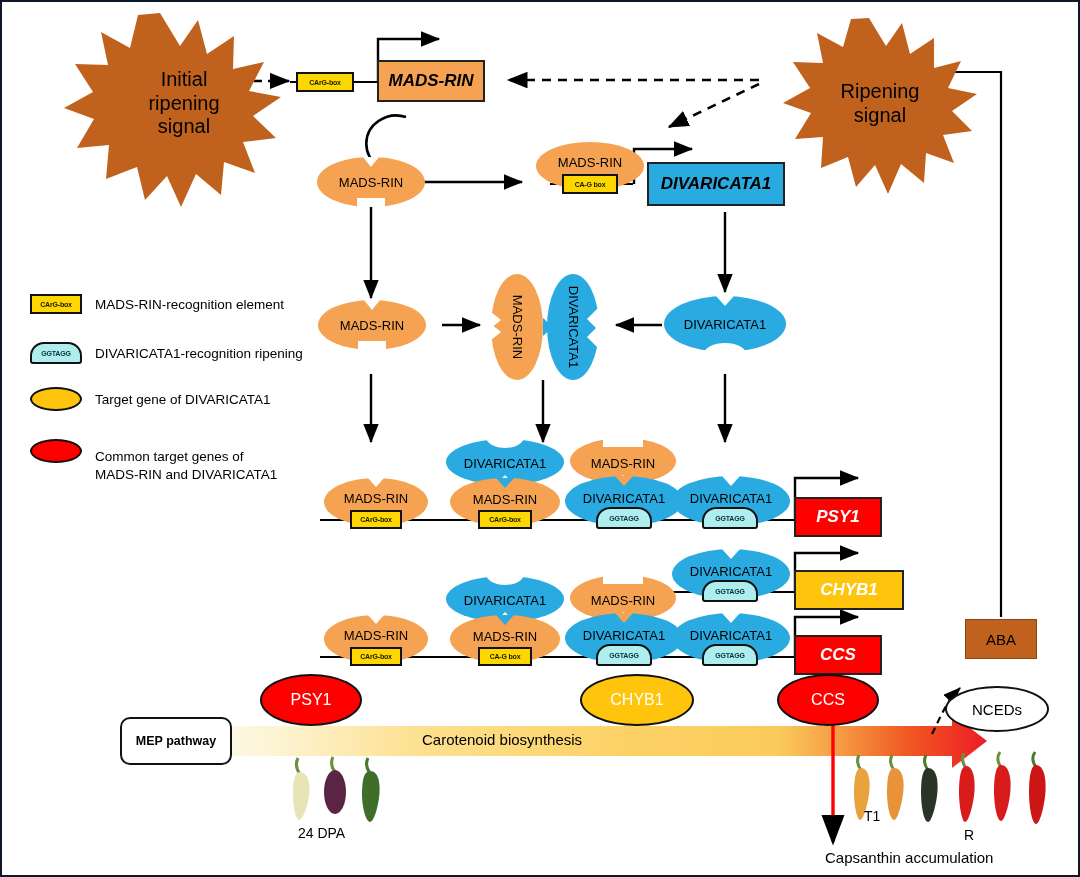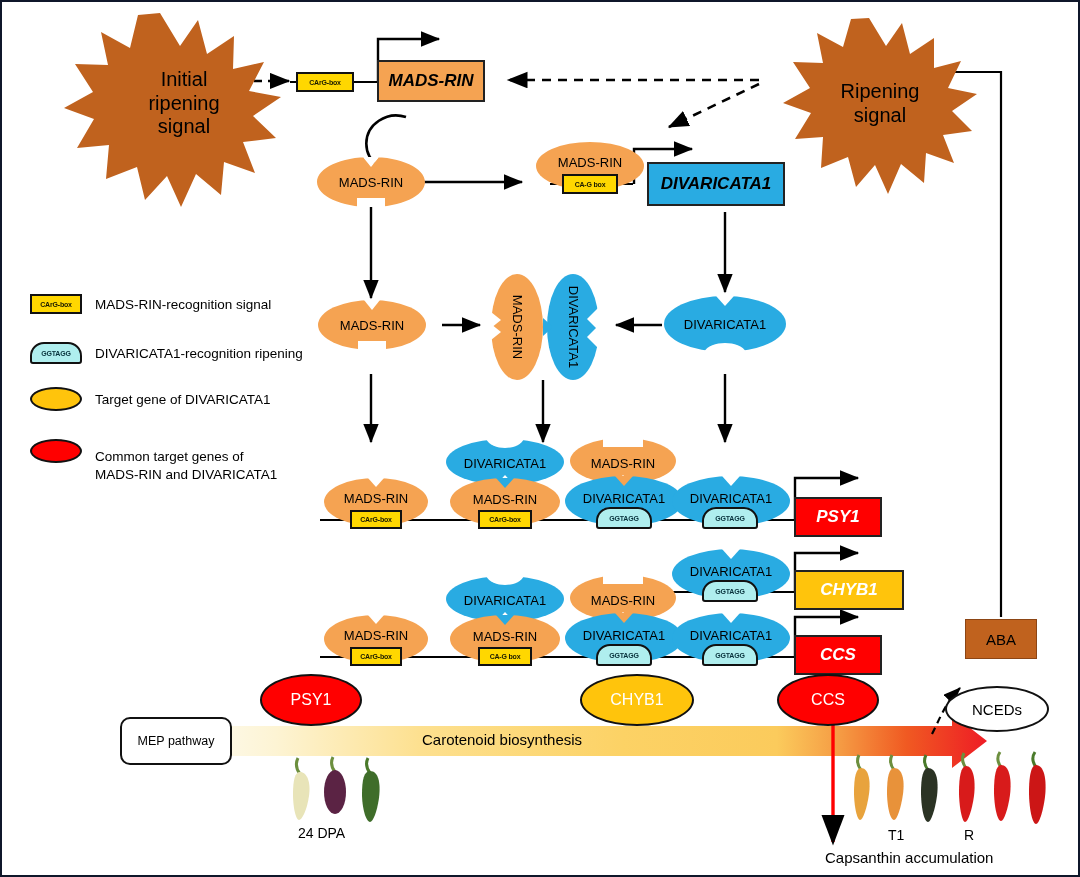--- a/index.html
+++ b/index.html
@@ -169,21 +169,21 @@
     <span>CA-G box</span>
   </div>
   <div class="genebox" style="left:645px;top:160px;width:138px;height:44px;background:#29ABE2;font-size:17px;">
     <span>DIVARICATA1</span>
   </div>
 
   <div class="carg" style="left:28px;top:292px;width:52px;height:20px;">
     <span>CArG-box</span>
   </div>
   <div class="leg-text" style="left:93px;top:294px;">
-    <span>MADS-RIN-recognition signal</span>
+    <span>MADS-RIN-recognition element</span>
   </div>
 
   <div class="ggt" style="left:28px;top:340px;width:52px;height:22px;">
     <span>GGTAGG</span>
   </div>
   <div class="leg-text" style="left:93px;top:343px;">
     <span>DIVARICATA1-recognition ripening</span>
   </div>
 
   <div style="position:absolute;left:28px;top:385px;width:52px;height:24px;
@@ -370,21 +370,21 @@
     <span style="margin-top:-6px;">DIVARICATA1</span>
   </div>
   <div class="ggt" style="left:700px;top:642px;width:56px;height:22px;">
     <span>GGTAGG</span>
   </div>
 
   <div class="genebox" style="left:792px;top:633px;width:88px;height:40px;background:#FF0000;color:#fff;font-size:17px;">
     <span>CCS</span>
   </div>
 
-  <div class="mep" style="left:118px;top:715px;width:108px;height:44px;">
+  <div class="mep" style="left:118px;top:715px;width:108px;height:44px;font-weight:bold;">
     <span>MEP pathway</span>
   </div>
 
   <div class="ell" style="left:258px;top:672px;width:98px;height:48px;background:#FF0000;">
     <span>PSY1</span>
   </div>
   <div class="ell" style="left:578px;top:672px;width:110px;height:48px;background:#FFC40C;">
     <span>CHYB1</span>
   </div>
   <div class="ell" style="left:775px;top:672px;width:98px;height:48px;background:#FF0000;">
@@ -425,21 +425,21 @@
     <path d="M14,16 C21,16 24,29 22,46 C20,60 16,72 13,72 C10,72 7,56 7,42 C7,27 9,16 14,16 Z" fill="#D81B1B"></path>
     <path d="M48,2 C44,8 46,13 49,17" stroke="#6c8f3e" stroke-width="3" fill="none"></path>
     <path d="M49,15 C57,15 60,28 58,45 C56,59 52,71 49,71 C45,71 42,55 42,41 C42,26 44,15 49,15 Z" fill="#D81B1B"></path>
     <path d="M83,2 C79,8 81,13 84,17" stroke="#4a7a2a" stroke-width="3" fill="none"></path>
     <path d="M84,15 C92,15 95,29 93,47 C91,62 87,74 84,74 C80,74 77,57 77,42 C77,27 79,15 84,15 Z" fill="#CC1616"></path>
   </svg>
 
   <div class="bot-lbl" style="left:296px;top:823px;">
     <span>24 DPA</span>
   </div>
-  <div class="bot-lbl" style="left:862px;top:825px;margin-left:24px;">
+  <div class="bot-lbl" style="left:862px;top:806px;">
     <span>T1</span>
   </div>
   <div class="bot-lbl" style="left:962px;top:825px;">
     <span>R</span>
   </div>
   <div class="bot-lbl" style="left:823px;top:847px;font-size:15px;">
     <span>Capsanthin accumulation</span>
   </div>
 
 </div>

